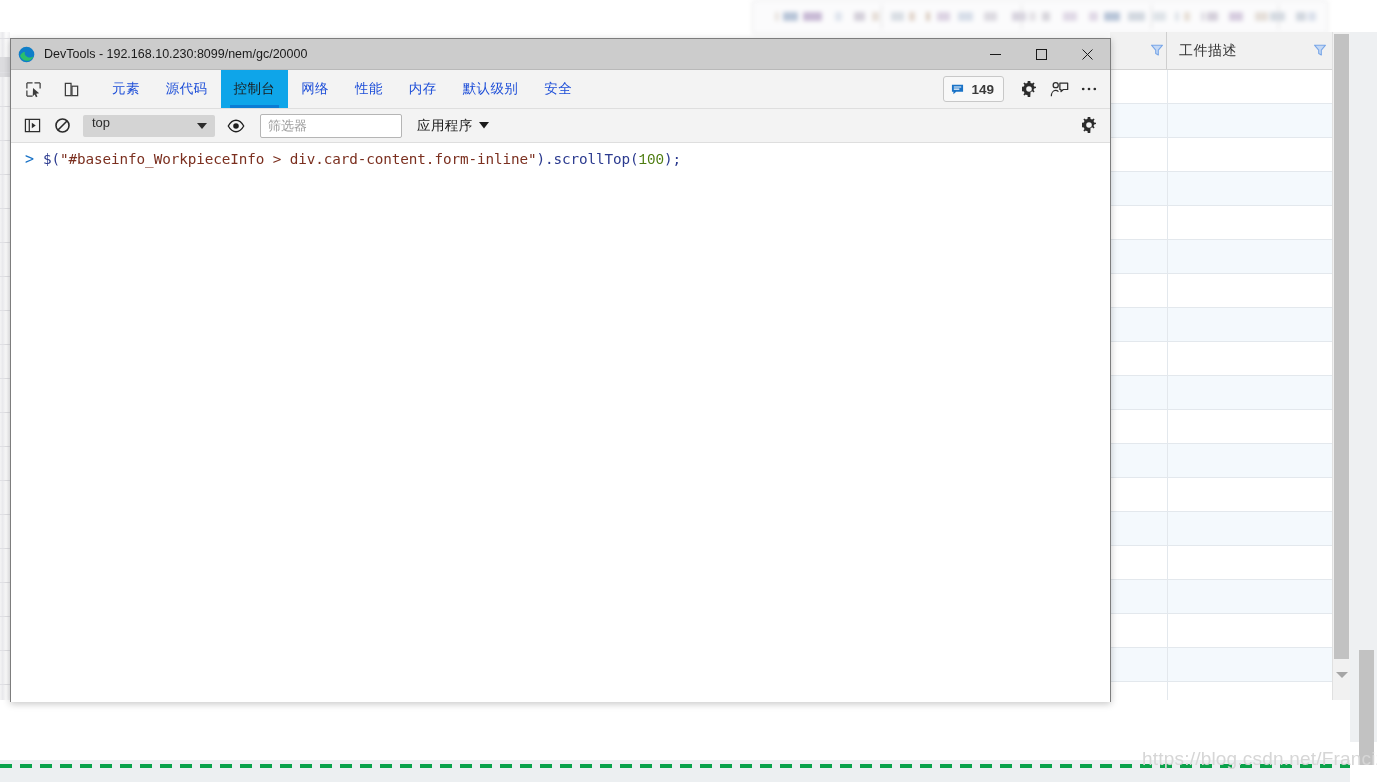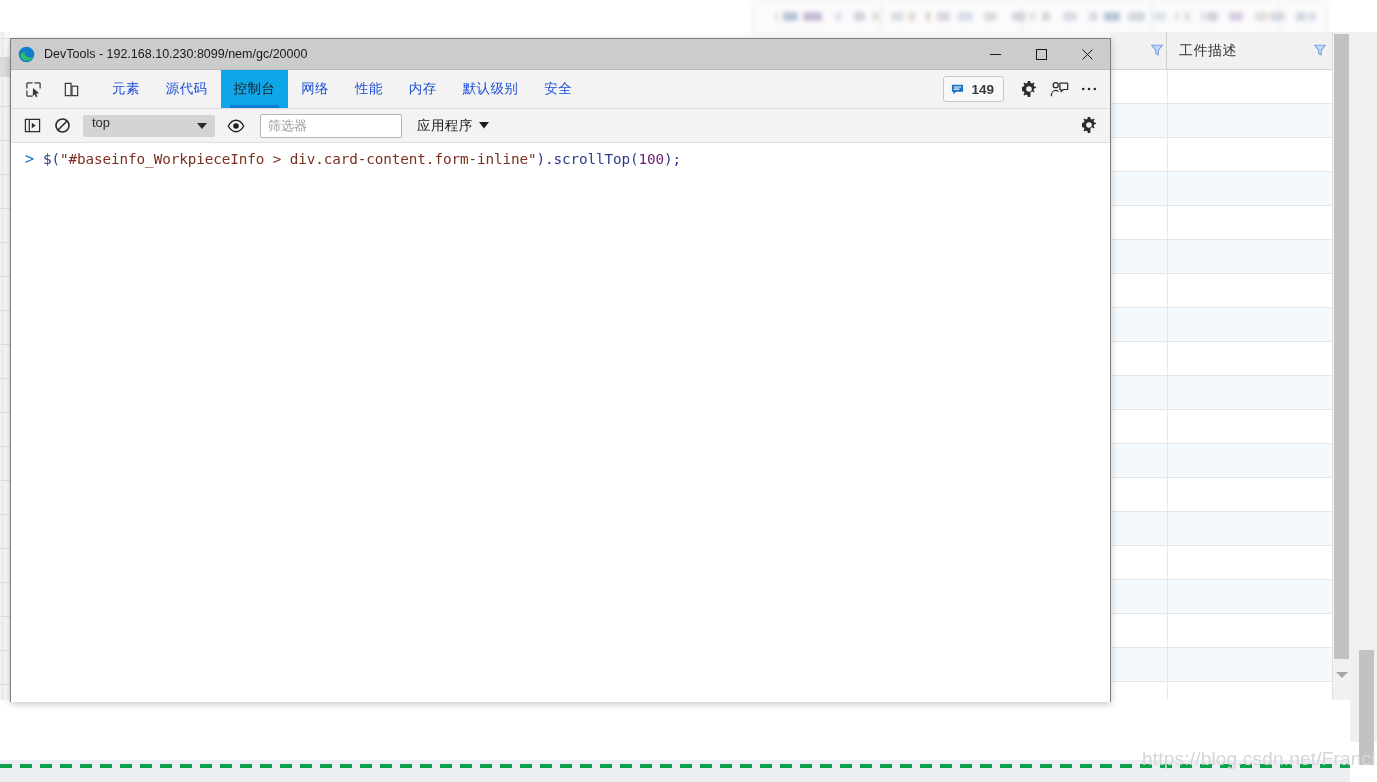--- a/index.html
+++ b/index.html
@@ -445,21 +445,21 @@
   }
   .code {
     font-family: "DejaVu Sans Mono", monospace;
     font-size: 14.3px;
     line-height: 20px;
     color: #2b3a8f;
     white-space: pre;
     letter-spacing: -0.1px;
   }
   .code .tok-str { color: #7b2f1f; }
-  .code .tok-num { color: #701a75; }
+  .code .tok-num { color: #4d7c0f; font-family: Liberation Mono, monospace; }
   .code .tok-blue { color: #2b3a8f; }
 
   svg { display: block; }
 </style>
 </head>
 <body>
 
 <div id="root">
 
   <div class="page-bg">

